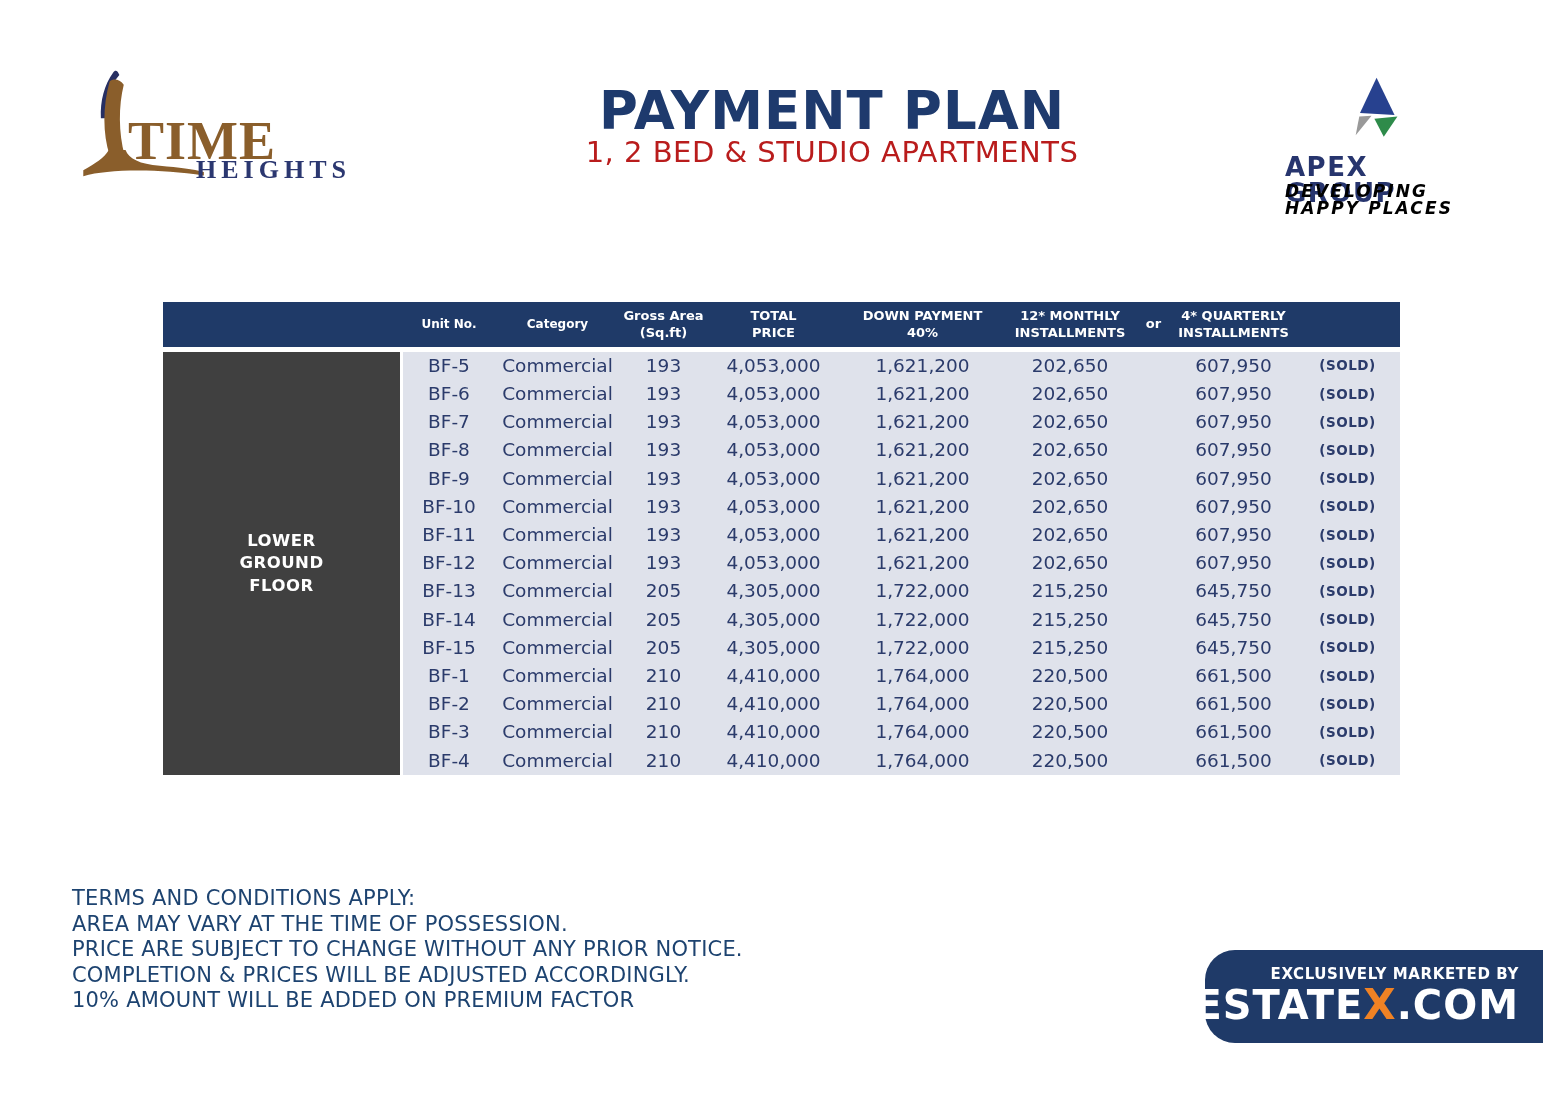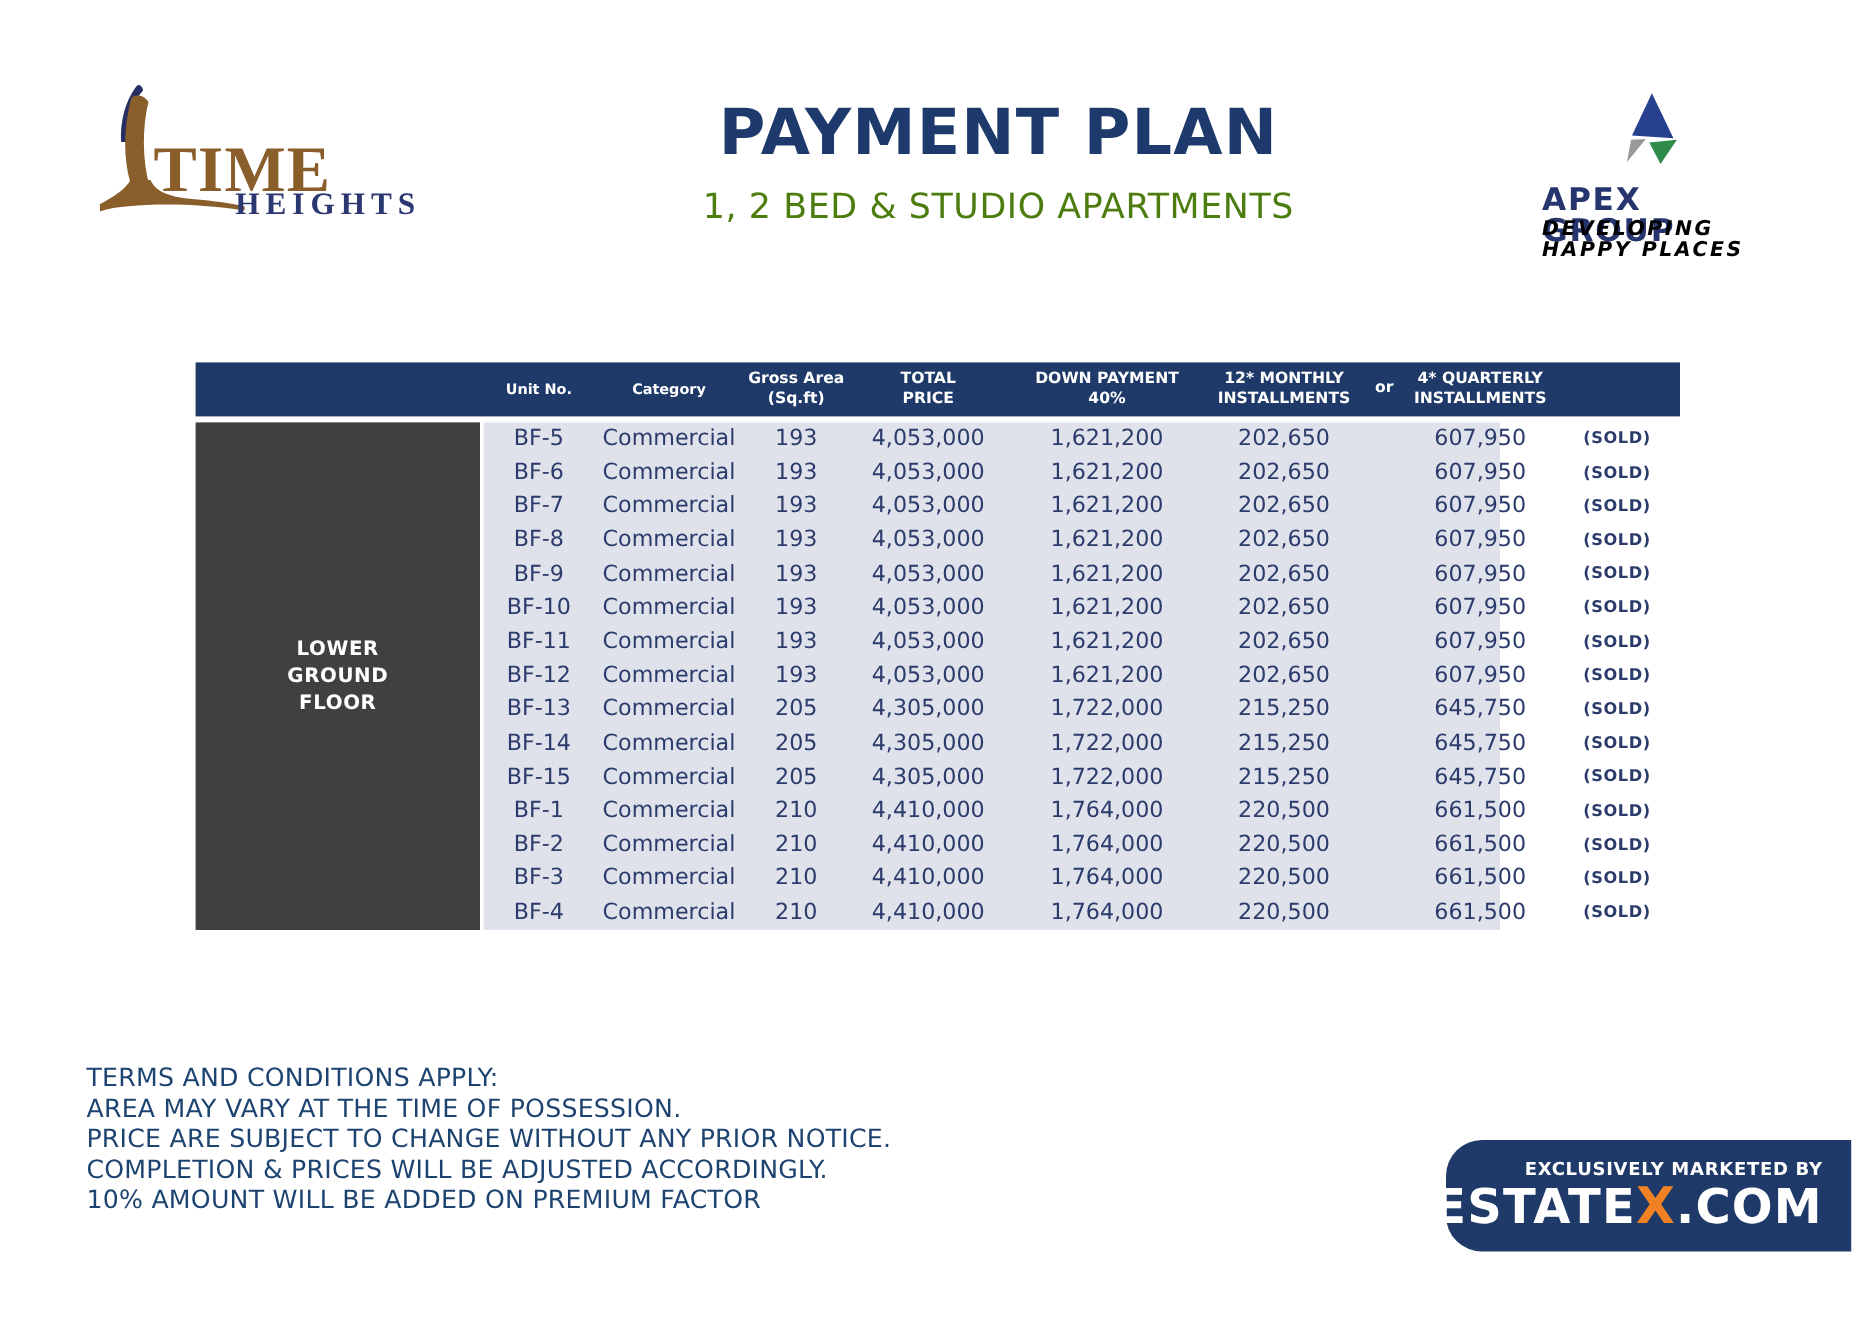--- a/index.html
+++ b/index.html
@@ -29,23 +29,23 @@
     color: #2b3770; line-height: 1;
   }
 
   
   .title-block { position: absolute; left: 432px; top: 84px; width: 800px; text-align: center; }
   .main-title {
     font-size: 53px; font-weight: 800; letter-spacing: 1px;
     color: #1e3a6d; line-height: 1.0;
   }
   .sub-title {
-    margin-top: 20px;
+    margin-top: 0;
     font-size: 29px; font-weight: 500; letter-spacing: 0.5px;
-    color: #4d7c0f; line-height: 1.1;
+    color: #b91c1c; line-height: 1.1;
   }
 
   
   .apex-logo { position: absolute; left: 1285px; top: 62px; width: 185px; height: 140px; text-align: left; }
   .apex-logo svg { position: absolute; left: 57px; top: 6px; width: 72px; height: 82px; }
   .apex-word {
     position: absolute; left: 0; top: 92px; width: 100%;
     font-size: 26px; font-weight: 800; letter-spacing: 1.5px;
     color: #27356e; line-height: 1;
   }
@@ -74,21 +74,21 @@
   .floor-cell {
     position: absolute; left: 0; top: 0; width: 237px; height: 423px;
     background: #404040; display: flex; align-items: center; justify-content: center;
   }
   .floor-cell span {
     display: block; width: 120px; text-align: center;
     color: #ffffff; font-size: 16.5px; font-weight: 700;
     letter-spacing: 0.5px; line-height: 1.35;
   }
   .rows {
-    position: absolute; left: 240px; top: 0; width: 847px; height: 423px;
+    position: absolute; left: 240px; top: 0; width: 997px; height: 423px;
     background: #dfe2eb; display: flex; flex-direction: column;
   }
   .row { flex: 1; display: flex; align-items: center; }
   .c {
     flex: none; text-align: center; color: #2b3b6b;
     font-size: 18.5px; font-weight: 500; line-height: 1;
   }
   .c.status { font-size: 13.5px; font-weight: 600; letter-spacing: 0.5px; }
 
   

